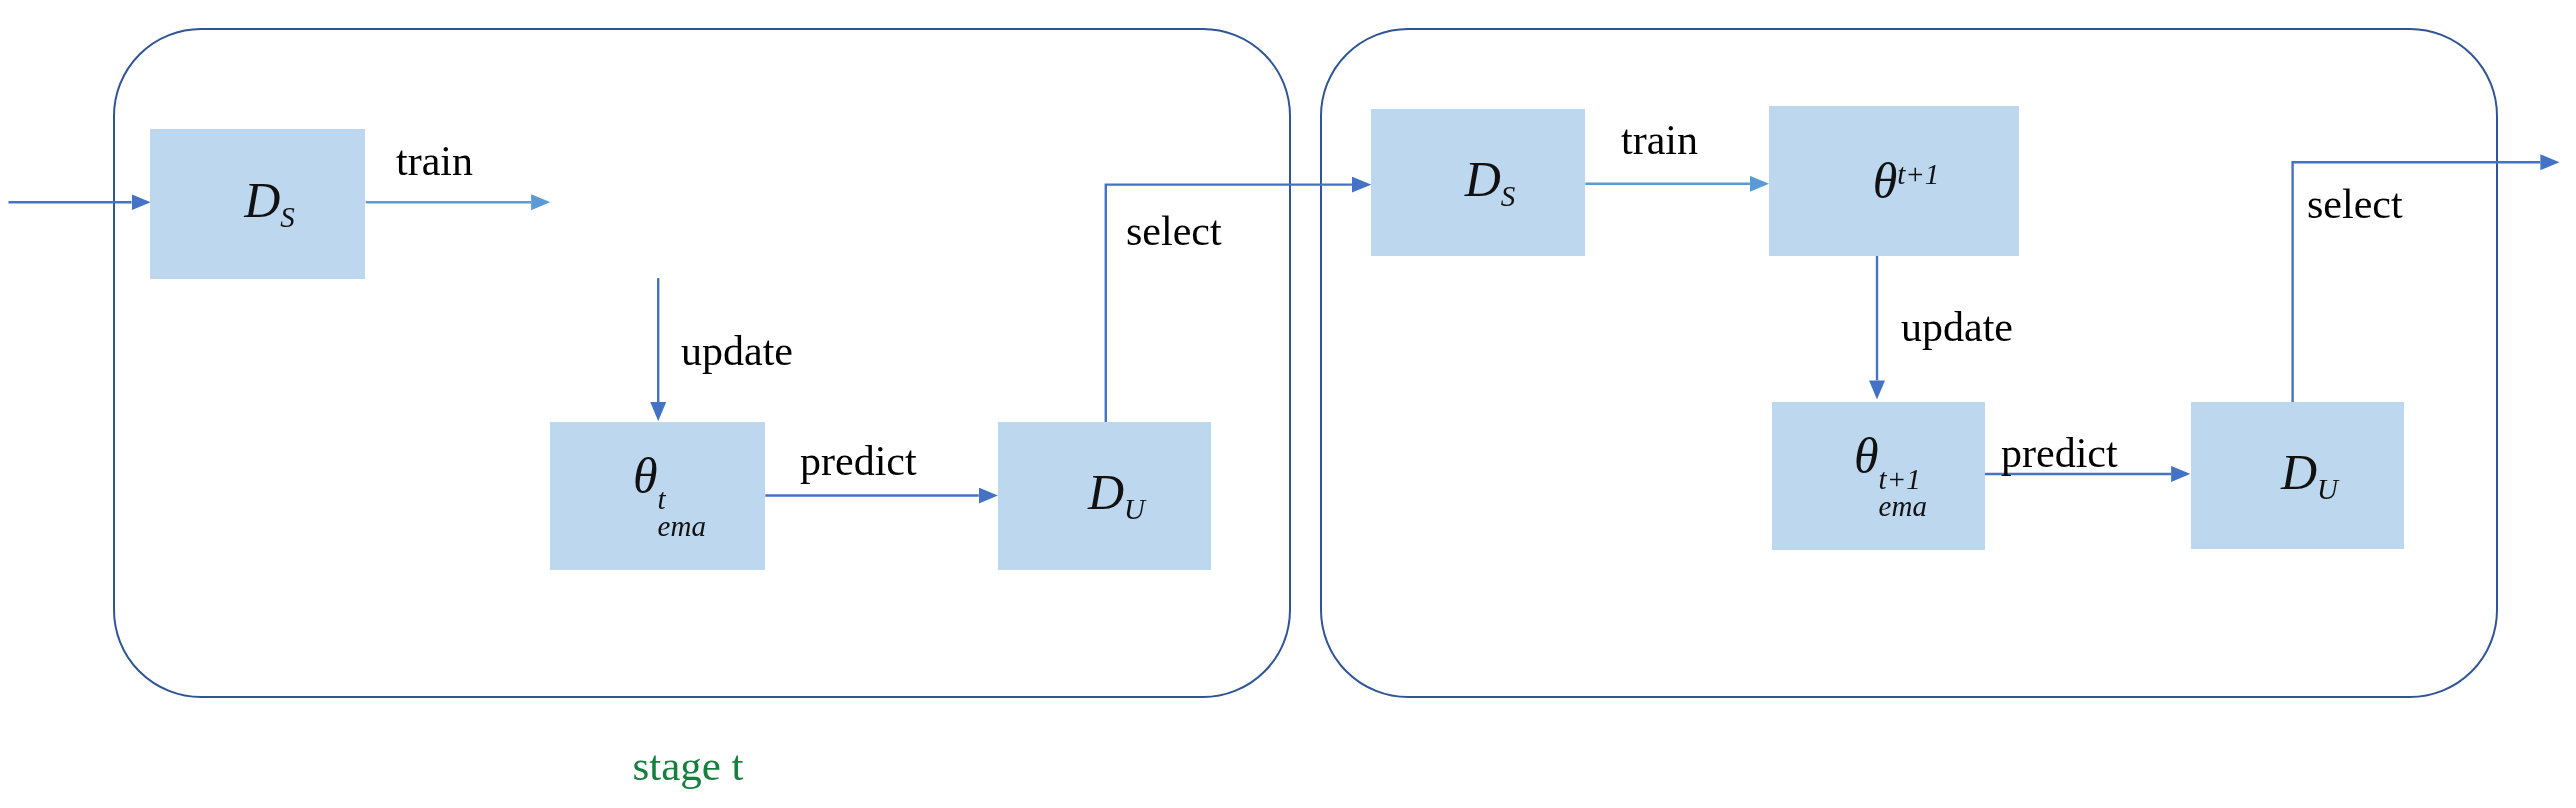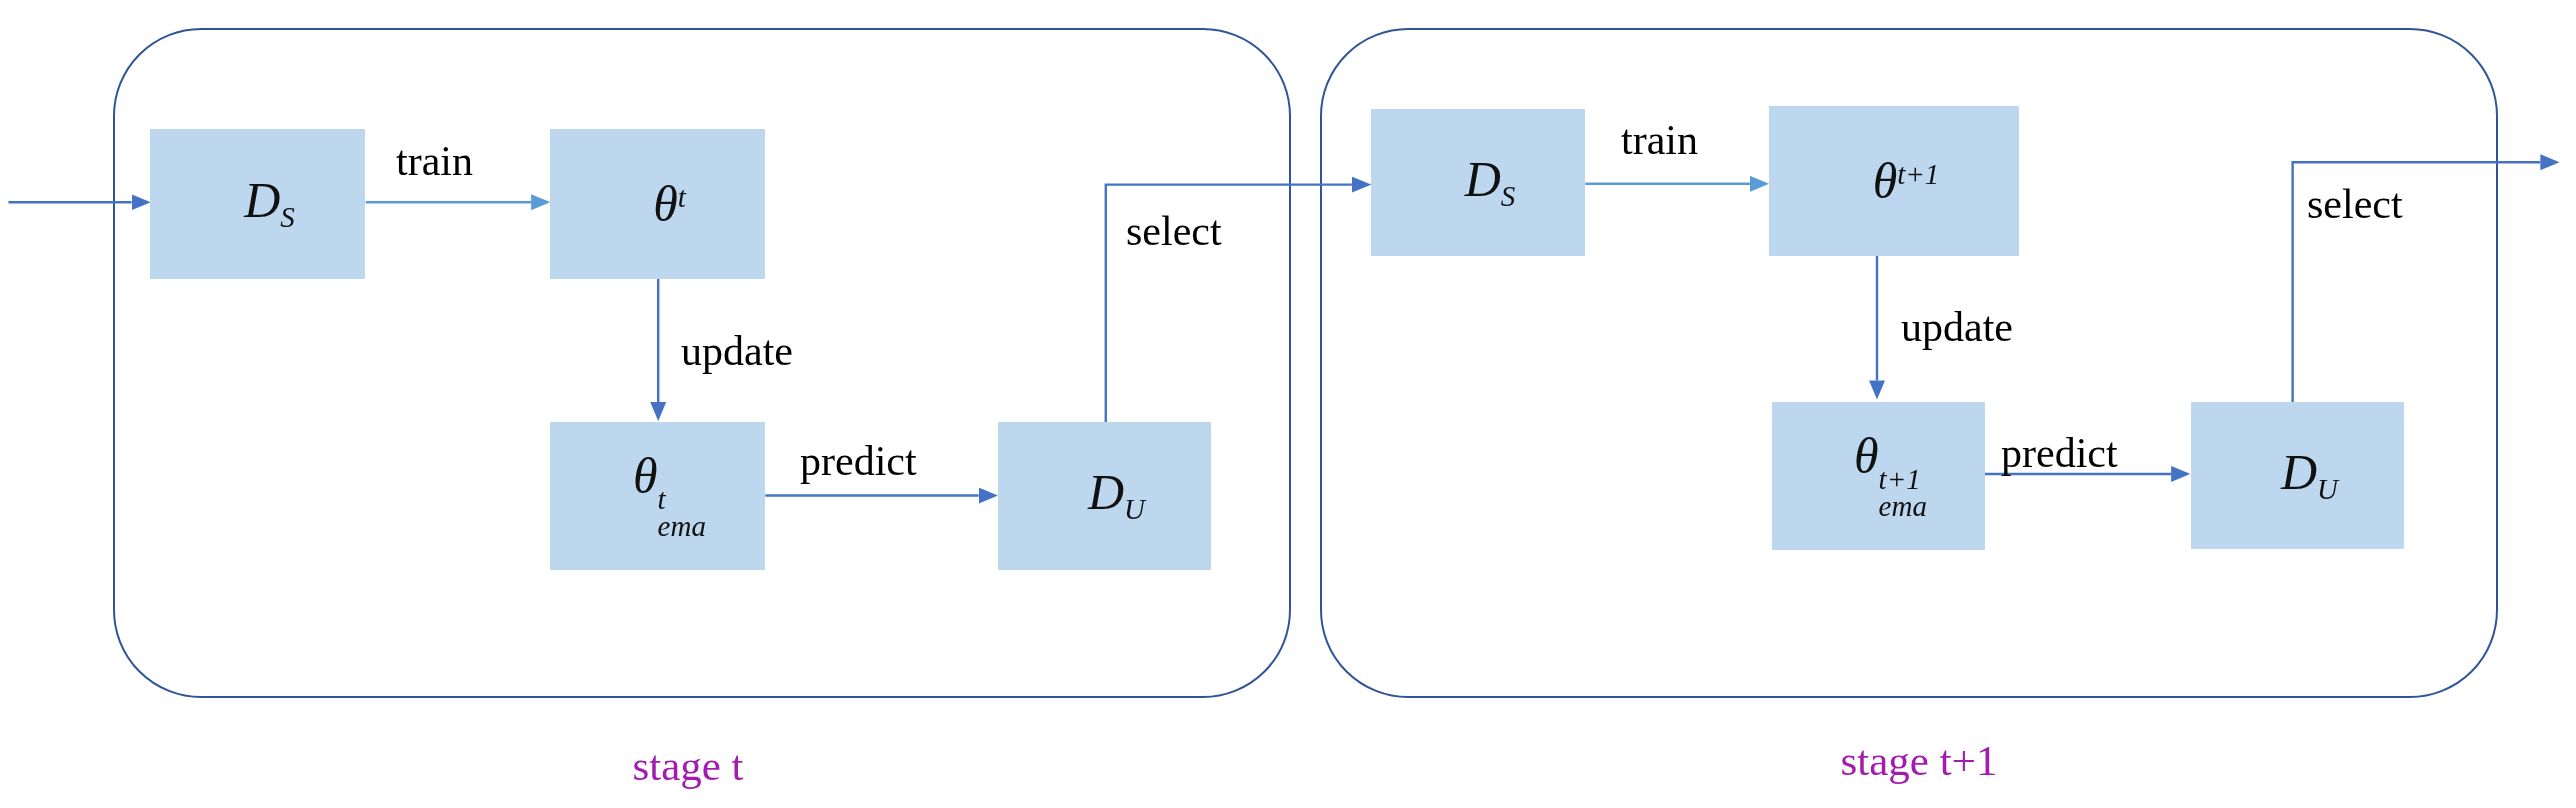--- a/index.html
+++ b/index.html
@@ -40,21 +40,21 @@
     display:inline-flex;flex-direction:column;align-items:flex-start;
     font-size:0.58em;line-height:0.95;vertical-align:-0.55em;
   }
   .supsub sup,.supsub sub{font-size:1em;vertical-align:baseline;}
   .edge-label{
     position:absolute;
     font-size:42px;color:#000000;line-height:1.1;white-space:nowrap;
   }
   .caption{
     position:absolute;
-    font-size:43px;color:#a21caf;line-height:1.1;
+    font-size:43px;color:#15803d;line-height:1.1;
     width:256px;text-align:center;white-space:nowrap;
   }
 </style>
 </head>
 <body>
 
 <div class="canvas">
 
   <div class="stage-rect t"></div>
   <div class="stage-rect t1"></div>
@@ -77,23 +77,20 @@
     <polyline points="1383,528 1383,231 1691,231" fill="none" stroke="#4472C4" stroke-width="3" marker-end="url(#mblue)"></polyline>
 
     <line x1="1983" y1="230" x2="2189" y2="230" stroke="#5B9BD5" stroke-width="3" marker-end="url(#mlight)"></line>
     <line x1="2348" y1="320" x2="2348" y2="476" stroke="#4472C4" stroke-width="3" marker-end="url(#mblue)"></line>
     <line x1="2483" y1="593" x2="2716" y2="593" stroke="#4472C4" stroke-width="3" marker-end="url(#mblue)"></line>
     <polyline points="2868,503 2868,203 3178,203" fill="none" stroke="#4472C4" stroke-width="3" marker-end="url(#mblue)"></polyline>
   </svg>
 
   <div class="node" style="left:150px;top:129px;width:215px;height:150px">
     <span class="math"><i>D</i><sub>S</sub></span>
-  </div>
-  <div class="node" style="left:550px;top:129px;width:215px;height:150px">
-    <span class="math"><i>θ</i><sup>t</sup></span>
   </div>
   <div class="node" style="left:550px;top:422px;width:215px;height:148px">
     <span class="math"><i>θ</i><span class="supsub">
           <sup>t</sup>
           <sub>ema</sub>
         </span></span>
   </div>
   <div class="node" style="left:998px;top:422px;width:213px;height:148px">
     <span class="math"><i>D</i><sub>U</sub></span>
   </div>
@@ -118,16 +115,15 @@
   <div class="edge-label" style="left:681px;top:328px">update</div>
   <div class="edge-label" style="left:800px;top:438px">predict</div>
   <div class="edge-label" style="left:1126px;top:208px">select</div>
 
   <div class="edge-label" style="left:1621px;top:117px">train</div>
   <div class="edge-label" style="left:1901px;top:304px">update</div>
   <div class="edge-label" style="left:2001px;top:430px">predict</div>
   <div class="edge-label" style="left:2307px;top:181px">select</div>
 
   <div class="caption" style="left:560px;top:742px">stage t</div>
-  <div class="caption" style="left:1791px;top:737px">stage t+1</div>
 
 </div>
 
 
 </body></html>

